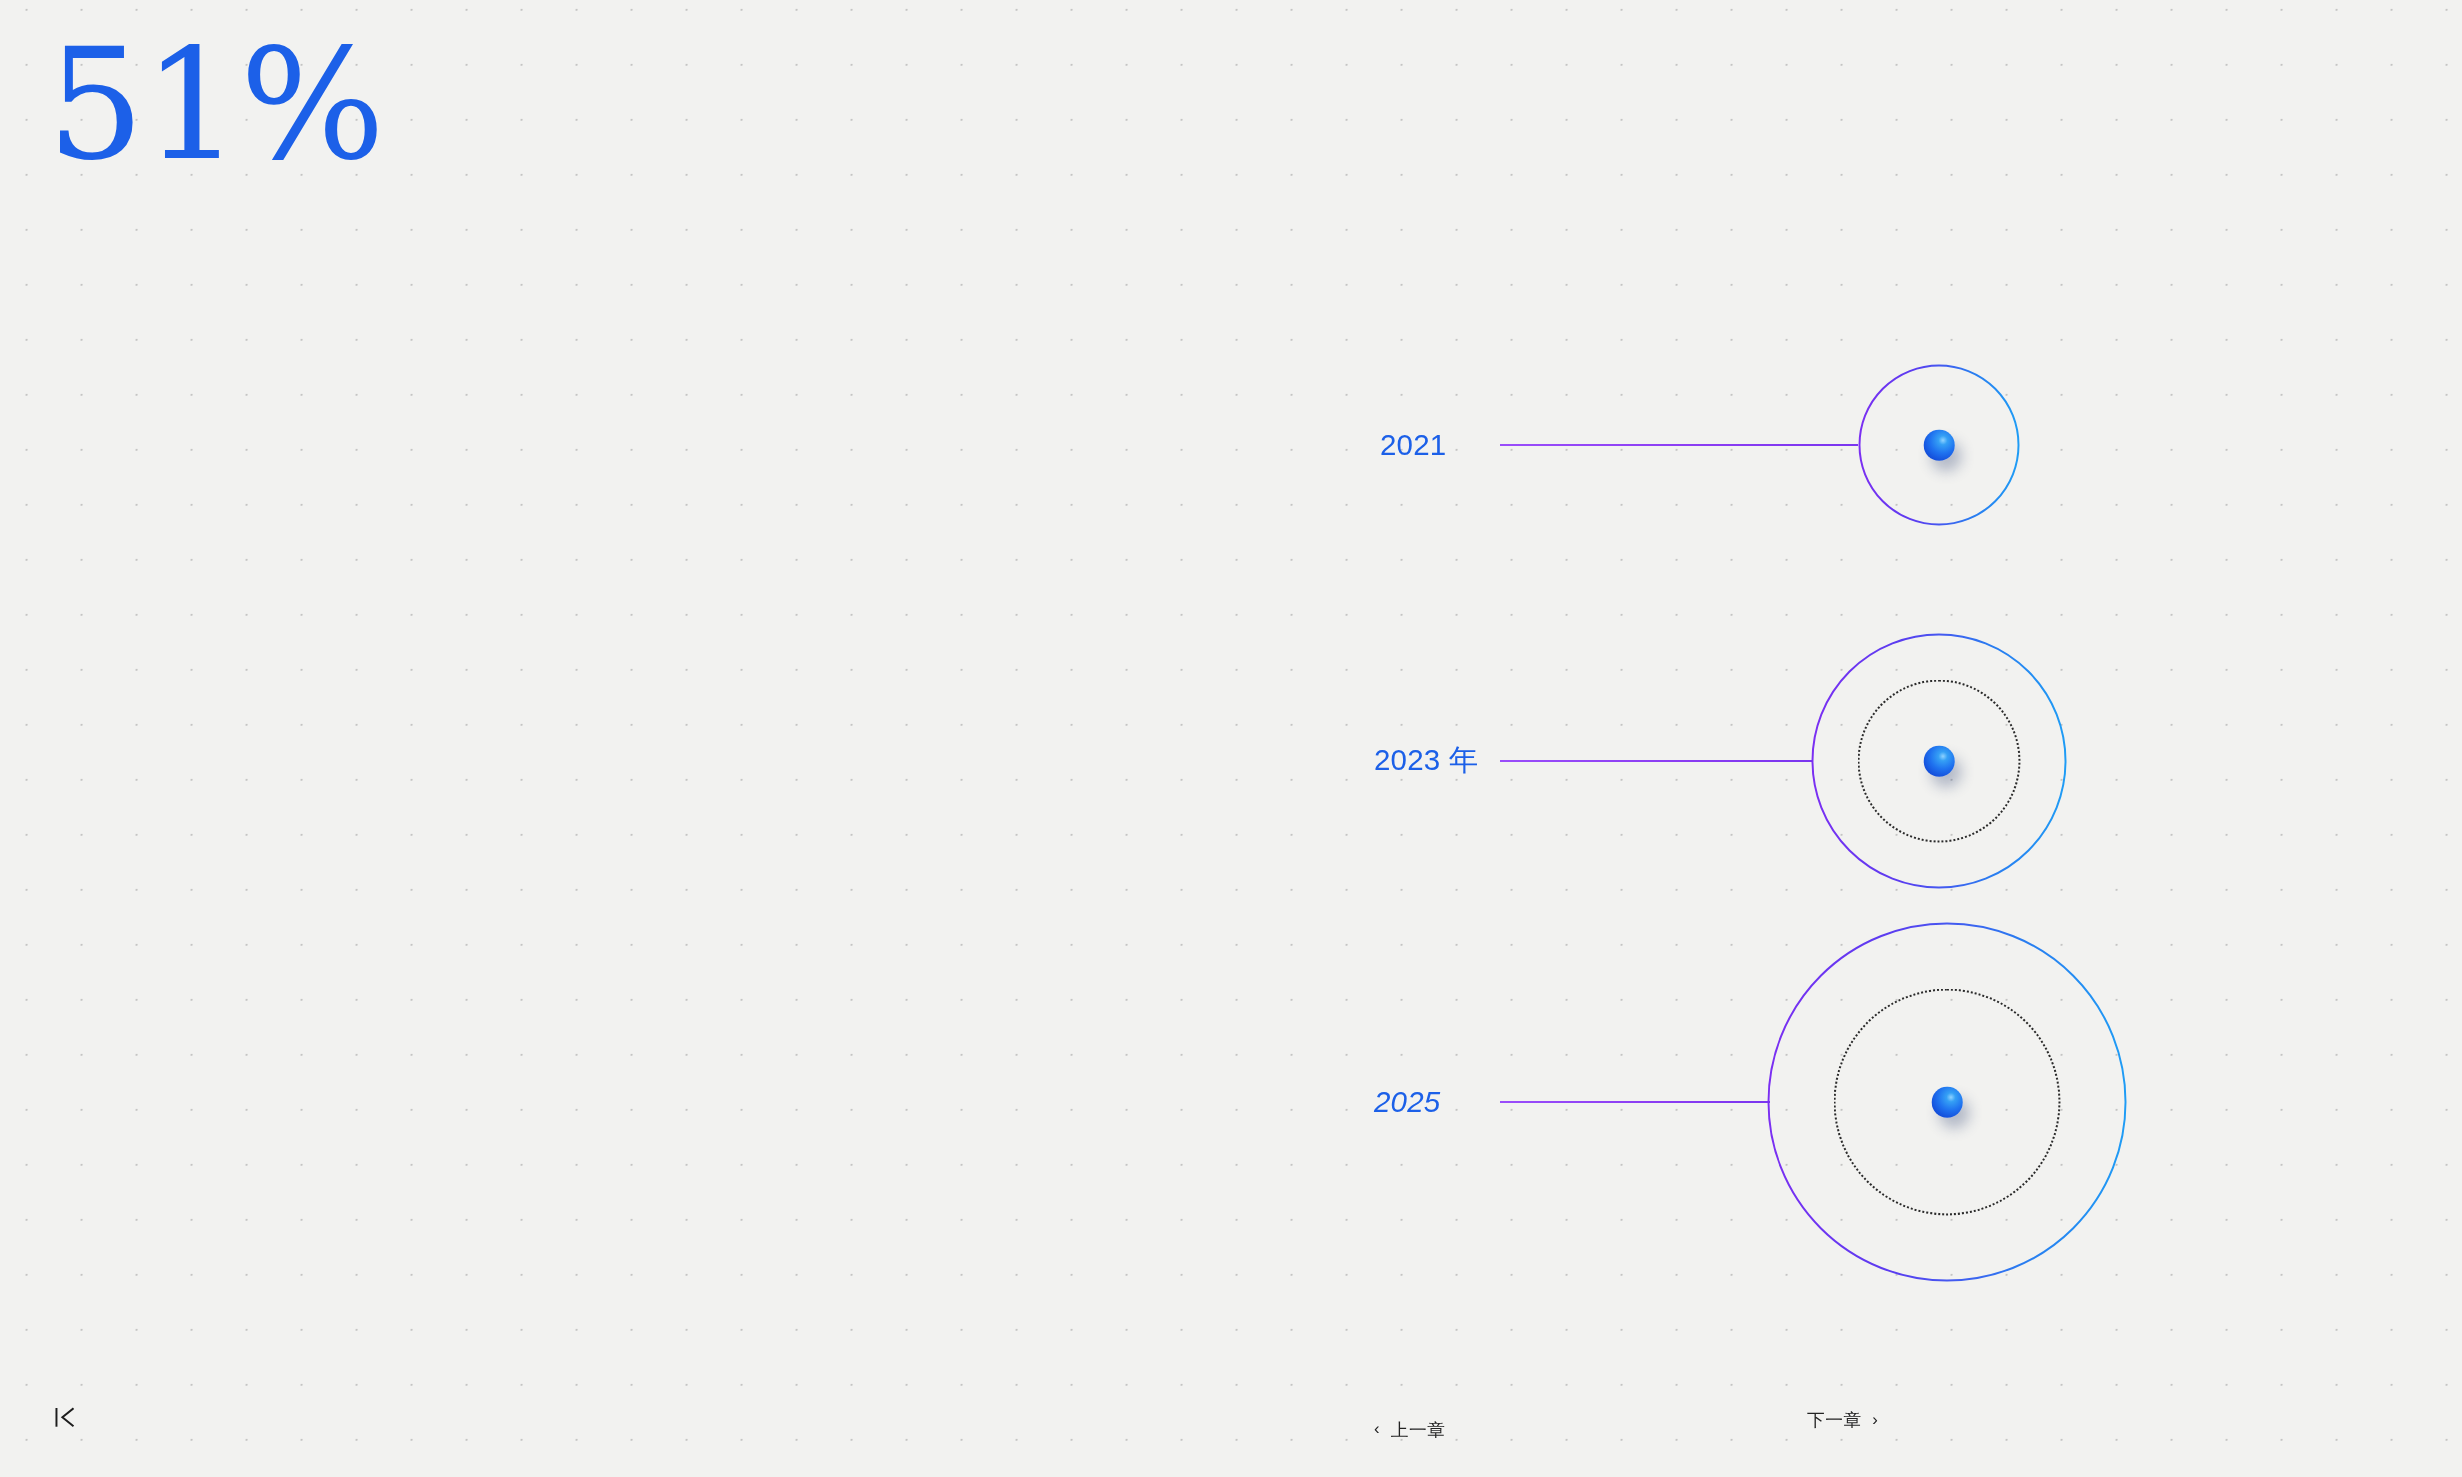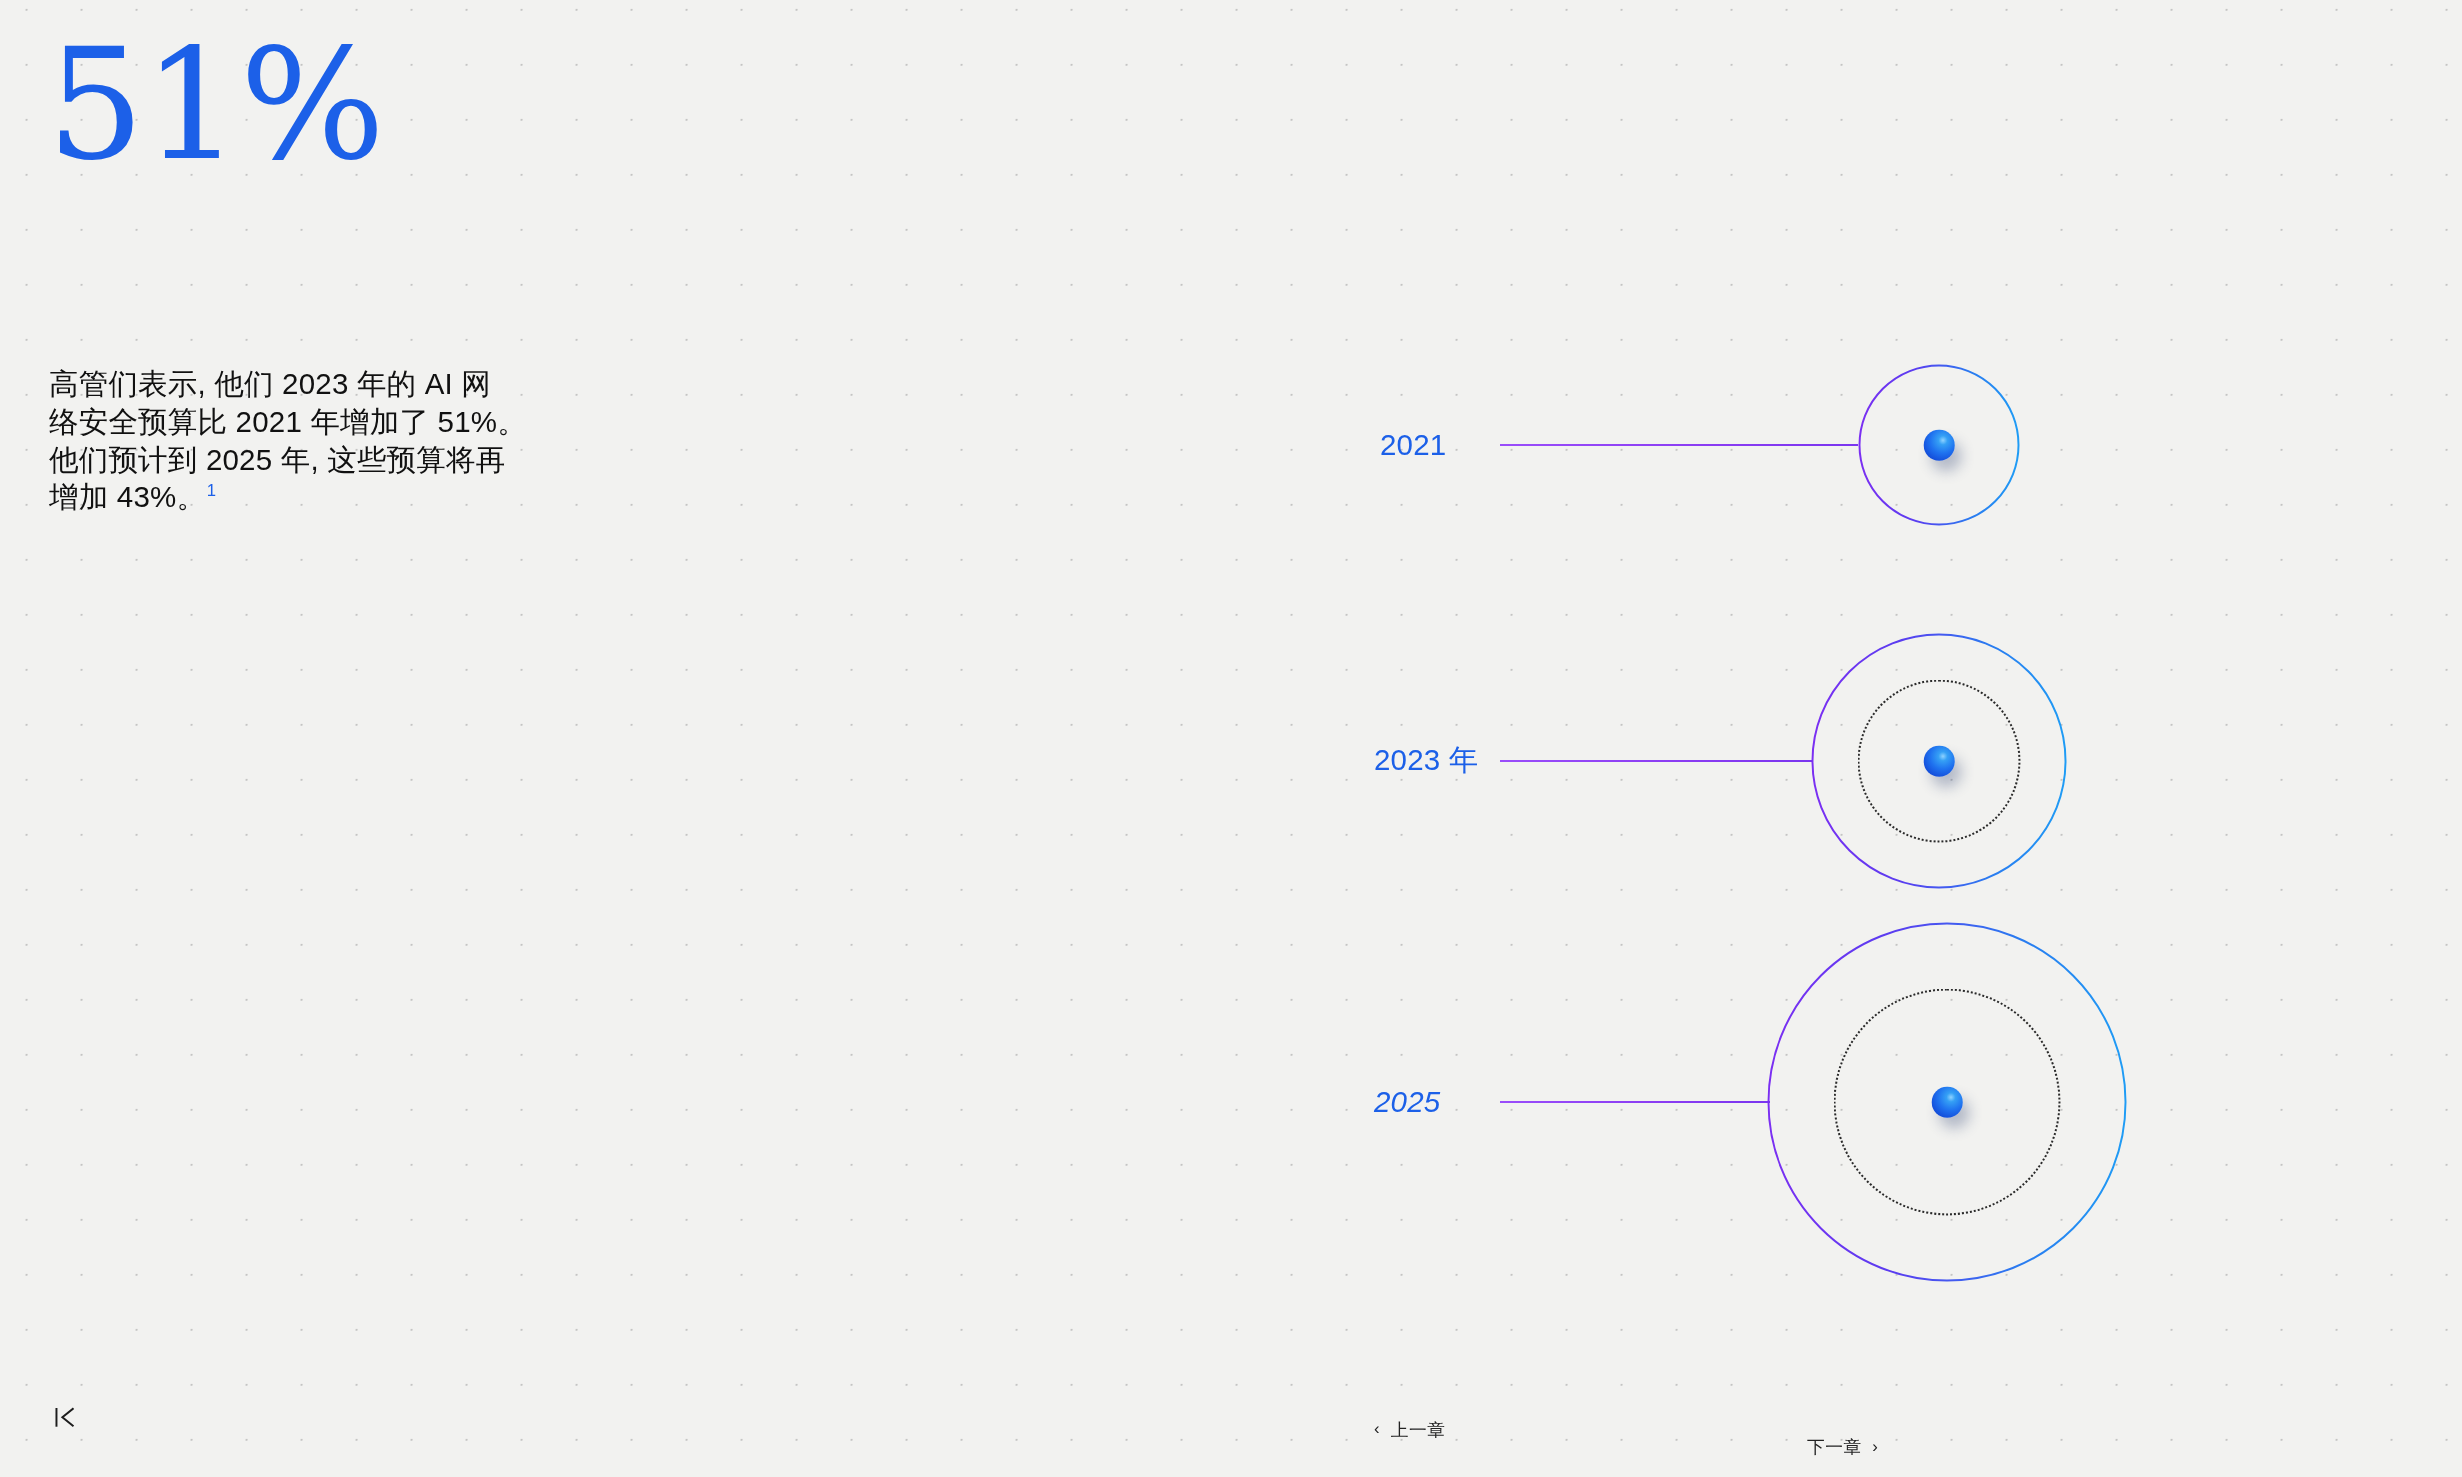--- a/index.html
+++ b/index.html
@@ -140,26 +140,20 @@
 </style>
 </head>
 <body>
 
 <div id="page">
 
   <div id="dot-grid"></div>
 
   <div id="stat-headline">51%</div>
 
-  <div id="body-copy">
-    <span class="line">高管们表示, 他们 2023 年的 AI 网</span>
-    <span class="line">络安全预算比 2021 年增加了 51%。</span>
-    <span class="line">他们预计到 2025 年, 这些预算将再</span>
-    <span class="line"><span>增加 43%。</span><sup class="footnote-marker">1</sup></span>
-  </div>
 
   <div id="circle-diagram">
 
     <div class="year-row">
       <div class="year-label" style="left:1380px; top:445px;">2021</div>
 
       <div class="connector" style="left:1500px; top:445px; width:358px;"></div>
 
       <div class="orbit" style="left:1939px; top:445px; width:161px; height:161px;">
         <svg width="161" height="161" viewBox="0 0 327 327">
@@ -235,21 +229,21 @@
     </svg>
   </div>
 
   <div id="bottom-bar">
 
     <div class="nav-btn" style="left:1374px; top:29.5px;">
       <span class="chev">‹</span>
       <span>上一章</span>
     </div>
 
-    <div class="nav-btn" style="left:1807px; top:47px;">
+    <div class="nav-btn" style="left:1807px; top:20px;">
       <span>下一章</span>
       <span class="chev">›</span>
     </div>
 
   </div>
 
 </div>
 
 
 </body></html>

